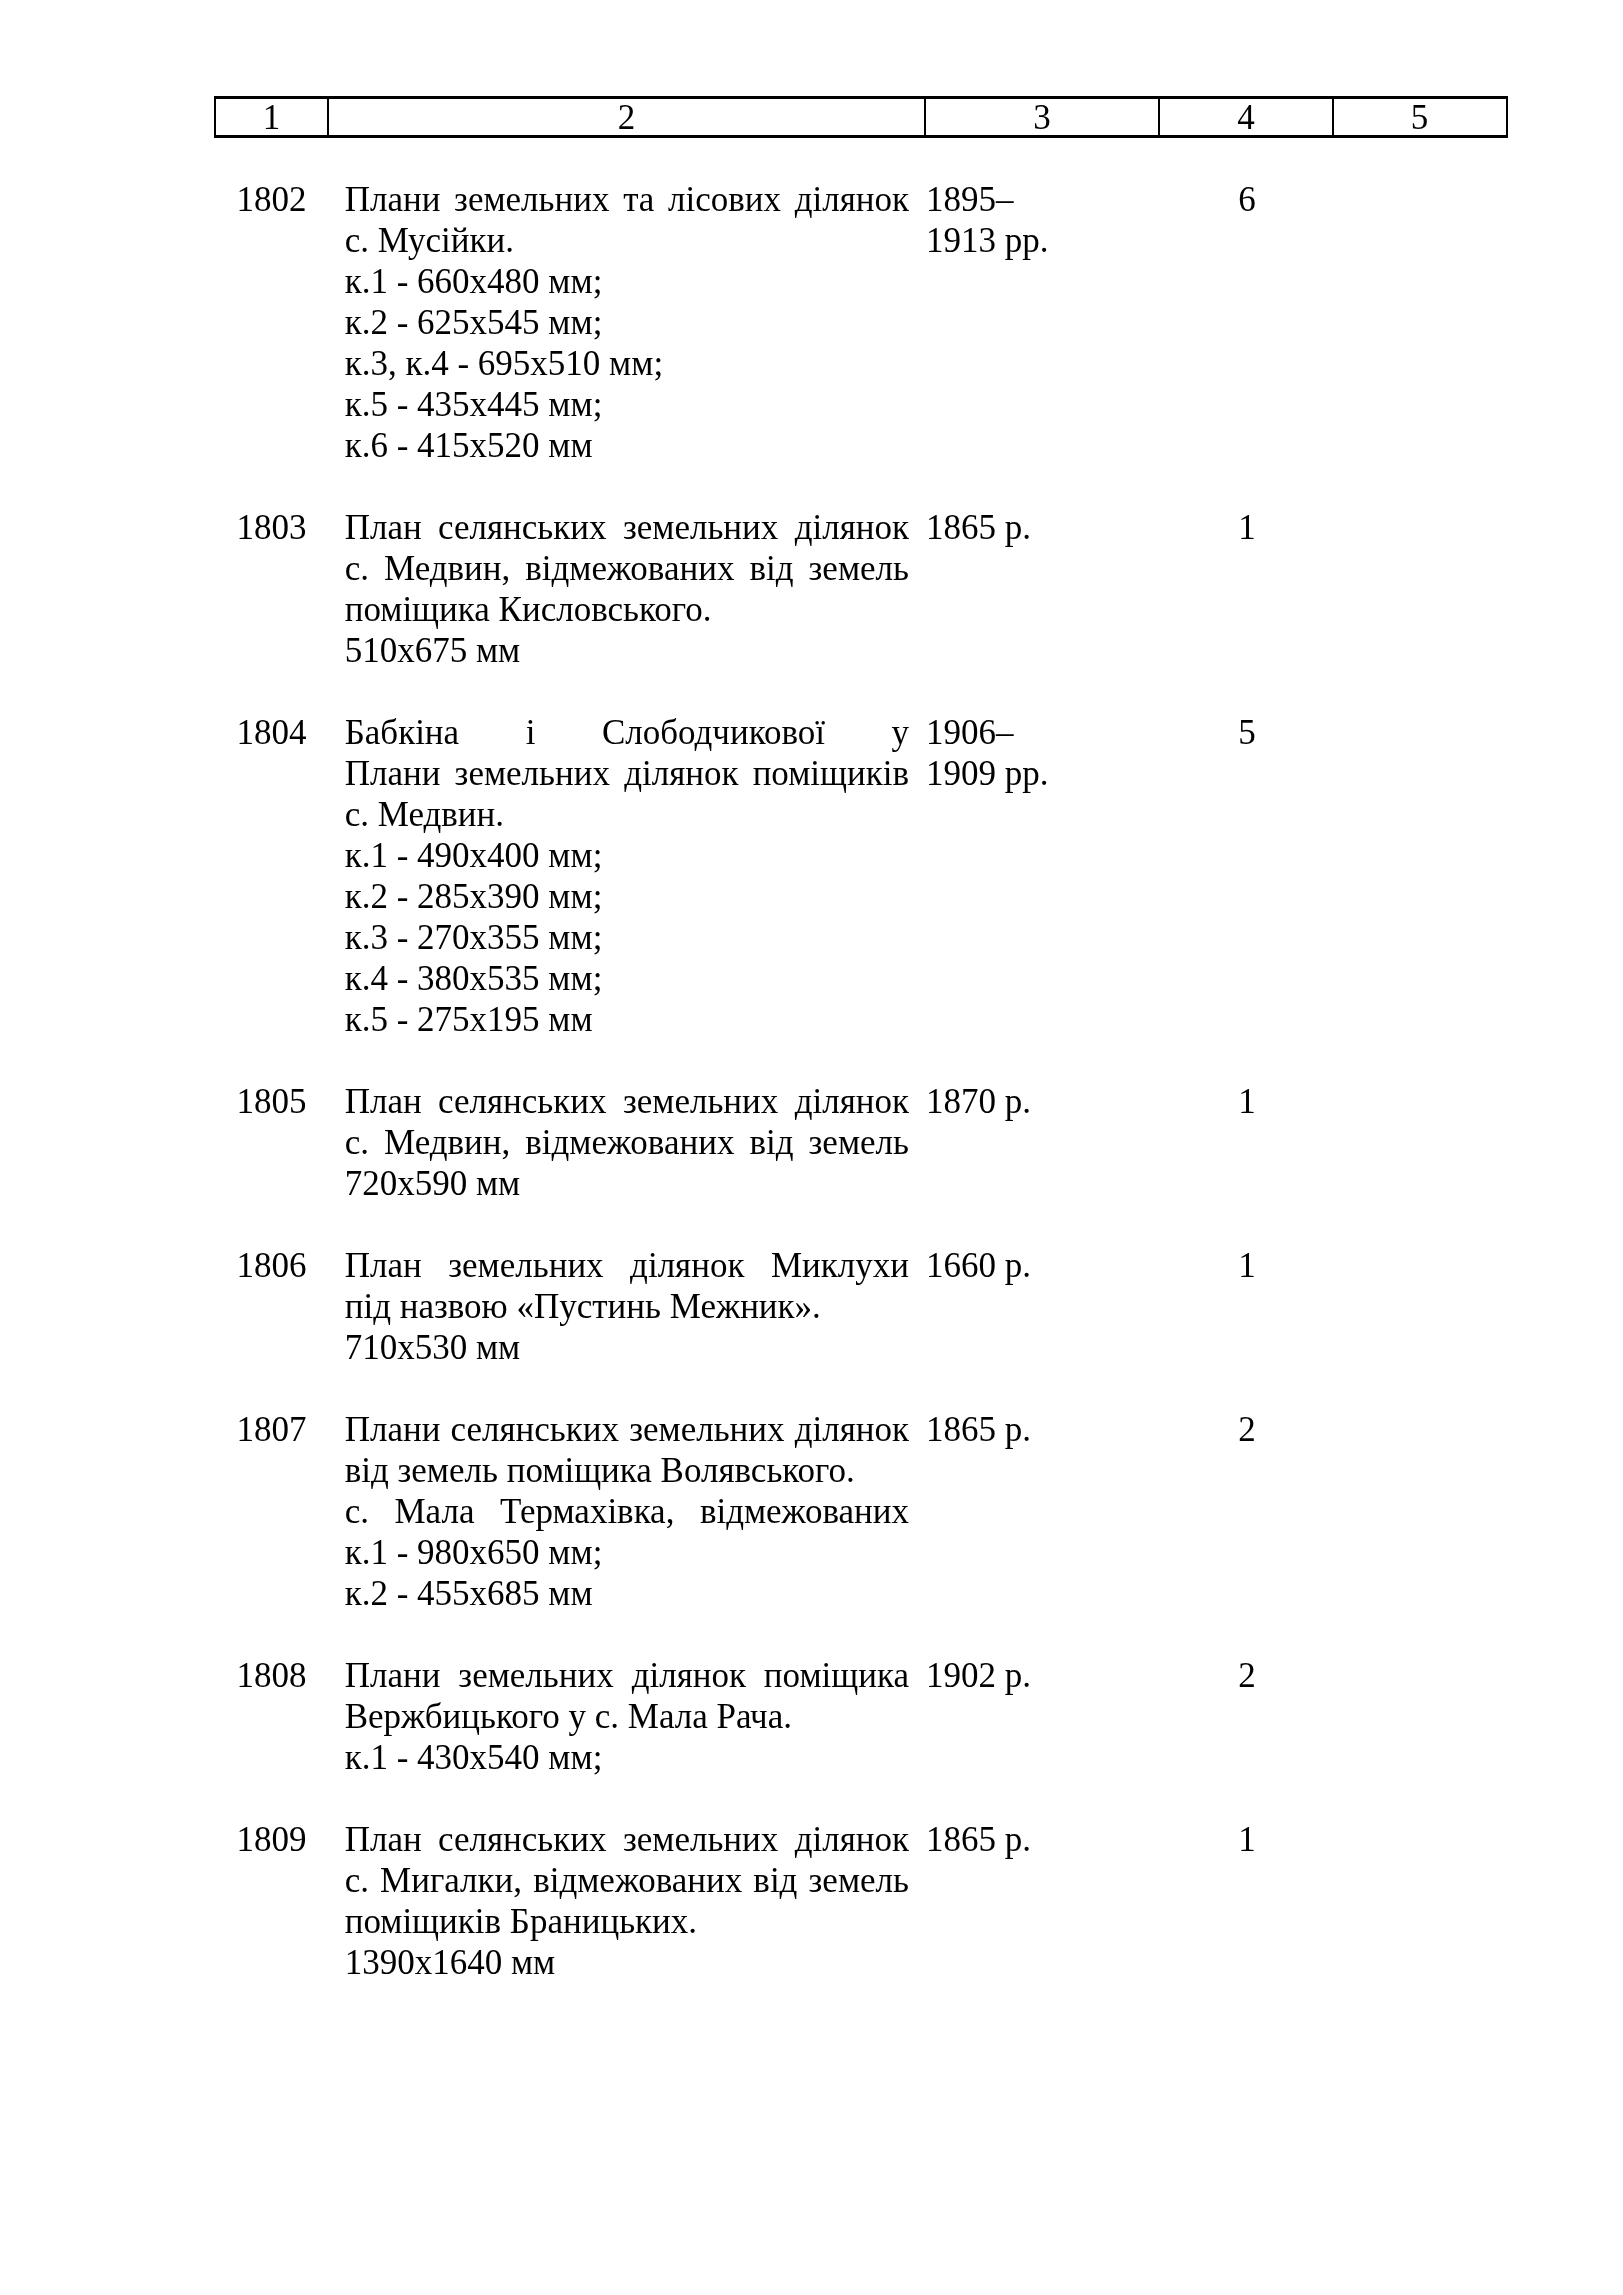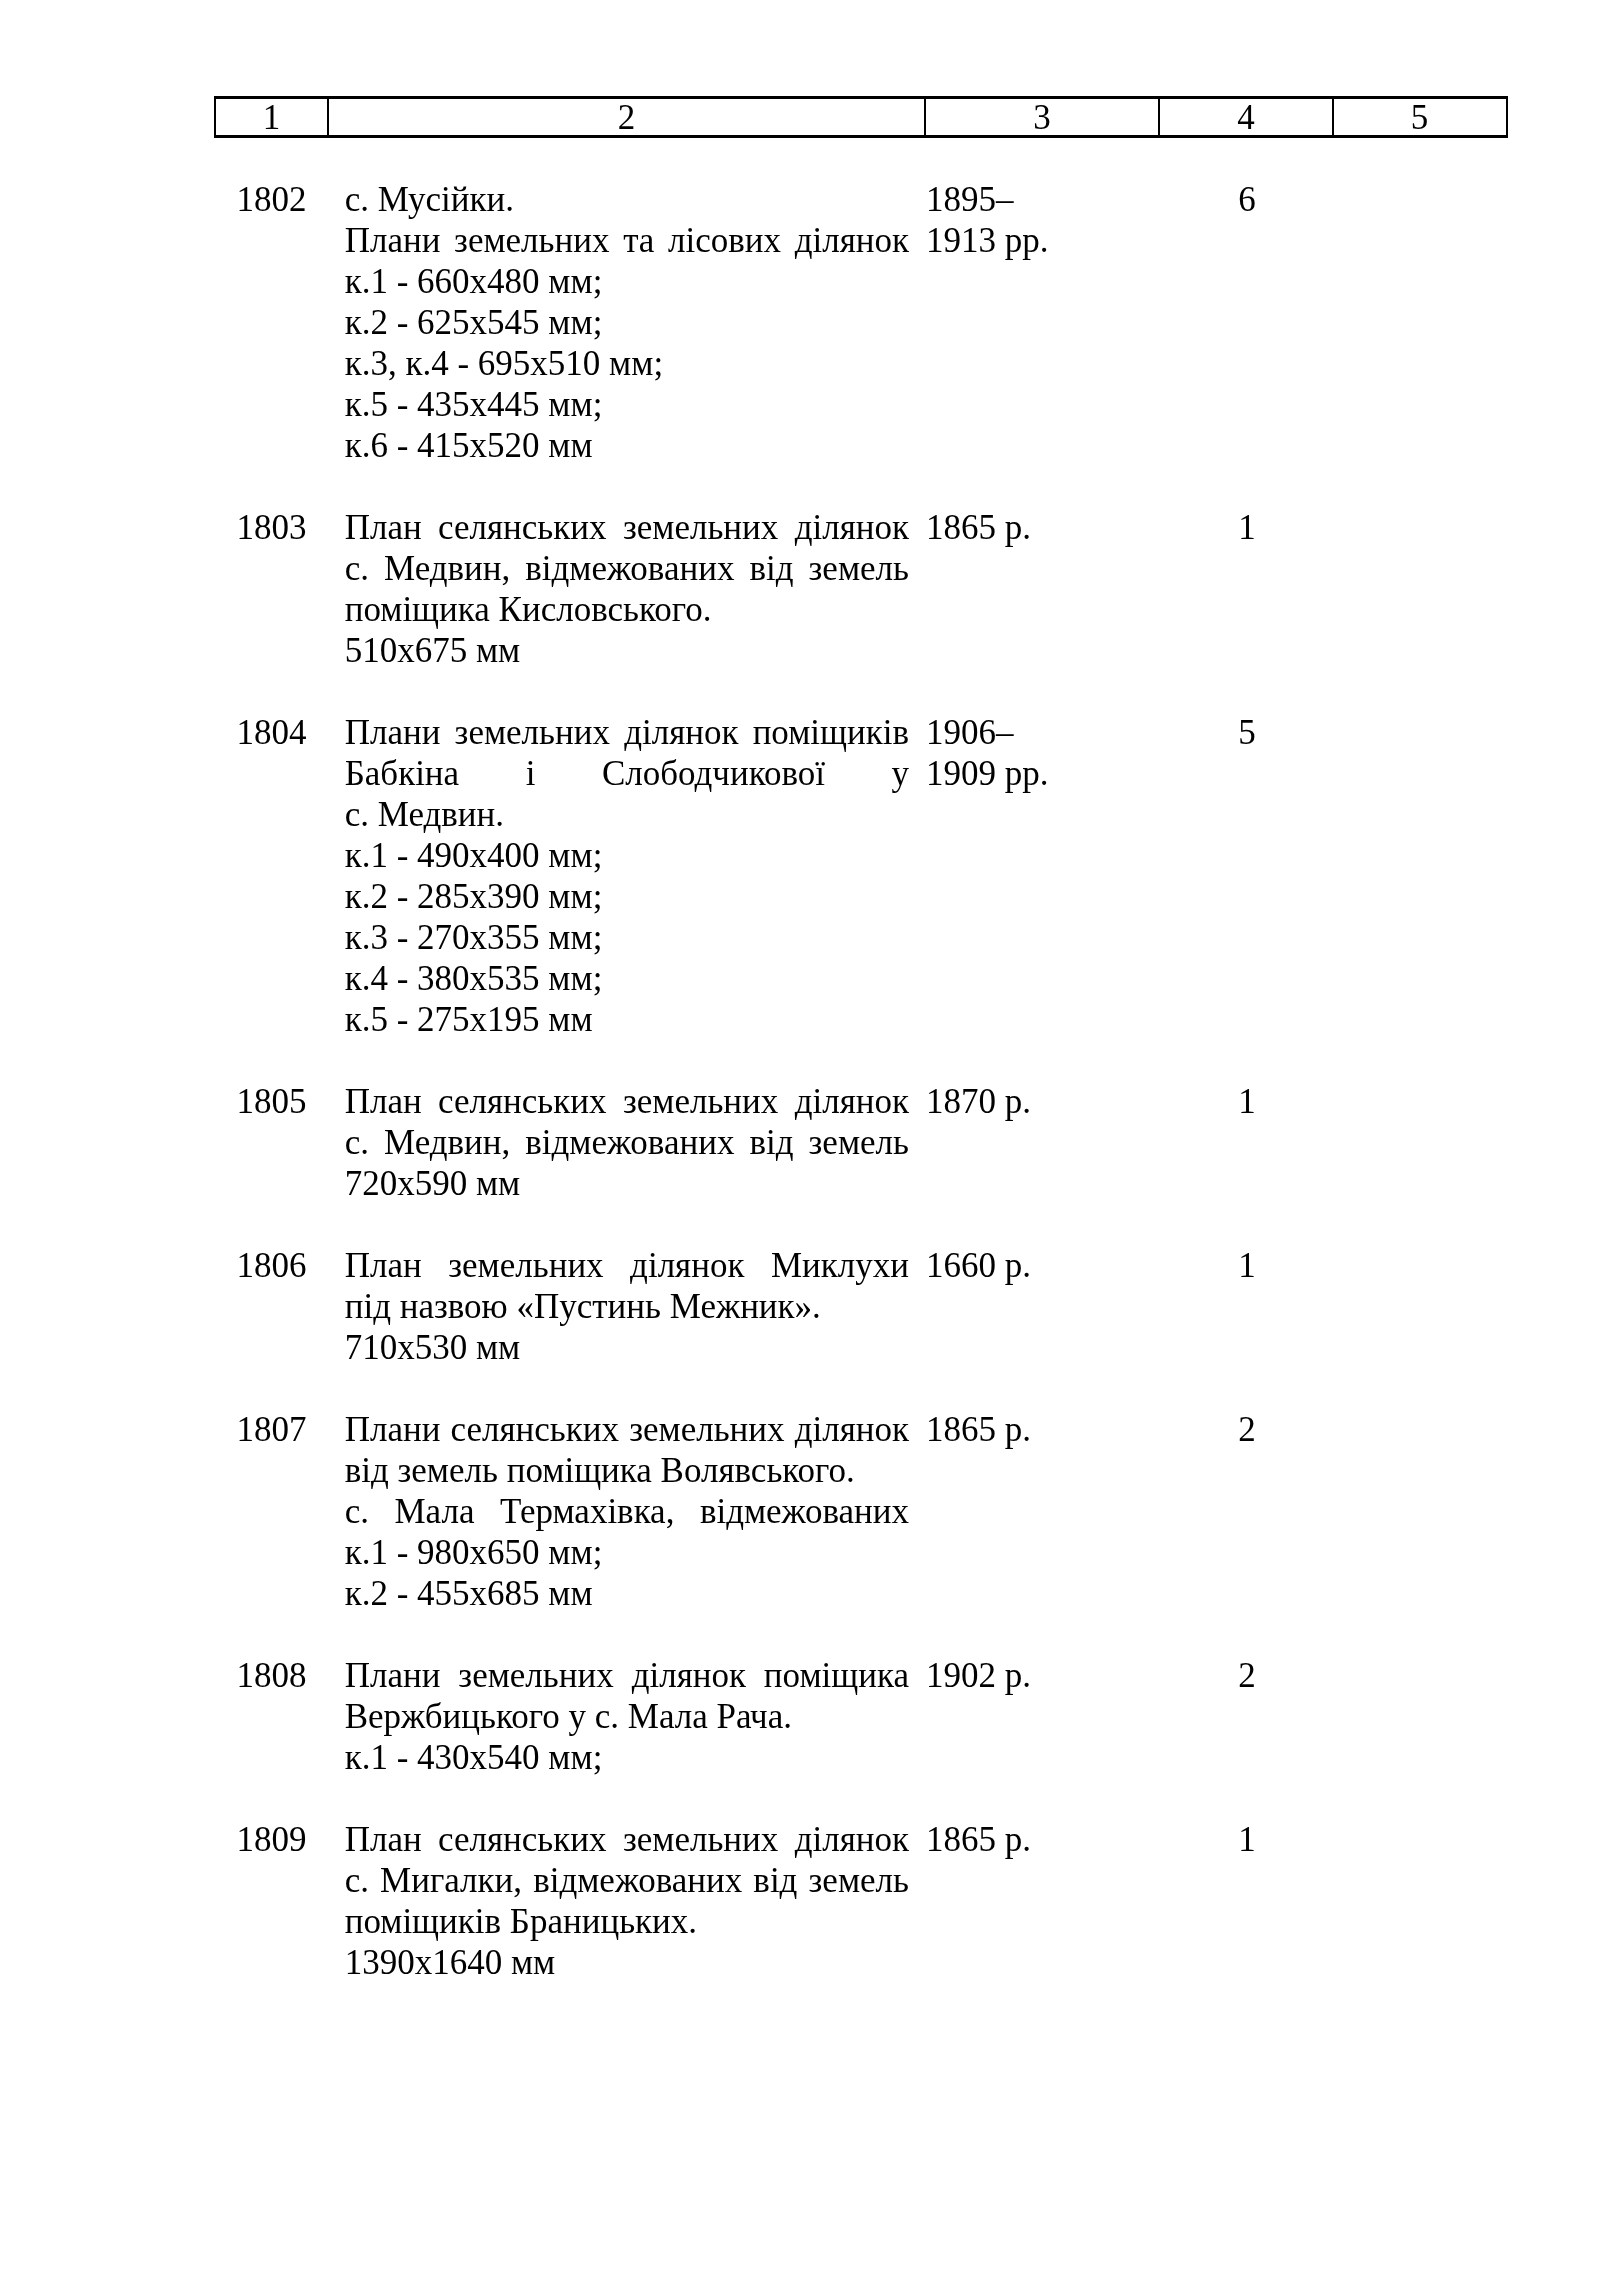--- a/index.html
+++ b/index.html
@@ -55,22 +55,22 @@
       <div class="th" style="width: 113px;">1</div>
       <div class="th" style="width: 597px;">2</div>
       <div class="th" style="width: 234px;">3</div>
       <div class="th" style="width: 174px;">4</div>
       <div class="th" style="width: 171px;">5</div>
     </div>
   <div class="tbody" id="tbody">
       <div class="entry">
         <div class="c-num">1802</div>
         <div class="c-desc">
+          <div class="line j">Плани земельних та лісових ділянок</div>
           <div class="line l">с. Мусійки.</div>
-          <div class="line j">Плани земельних та лісових ділянок</div>
           <div class="line l">к.1 - 660х480 мм;</div>
           <div class="line l">к.2 - 625х545 мм;</div>
           <div class="line l">к.3, к.4 - 695х510 мм;</div>
           <div class="line l">к.5 - 435х445 мм;</div>
           <div class="line l">к.6 - 415х520 мм</div>
         </div>
         <div class="c-date">
           <div class="line">1895–</div>
           <div class="line">1913 рр.</div>
         </div>
@@ -87,22 +87,22 @@
         </div>
         <div class="c-date">
           <div class="line">1865 р.</div>
         </div>
         <div class="c-count">1</div>
         <div class="c-extra"></div>
       </div>
       <div class="entry">
         <div class="c-num">1804</div>
         <div class="c-desc">
+          <div class="line j">Бабкіна і Слободчикової у</div>
           <div class="line j">Плани земельних ділянок поміщиків</div>
-          <div class="line j">Бабкіна і Слободчикової у</div>
           <div class="line l">с. Медвин.</div>
           <div class="line l">к.1 - 490х400 мм;</div>
           <div class="line l">к.2 - 285х390 мм;</div>
           <div class="line l">к.3 - 270х355 мм;</div>
           <div class="line l">к.4 - 380х535 мм;</div>
           <div class="line l">к.5 - 275х195 мм</div>
         </div>
         <div class="c-date">
           <div class="line">1906–</div>
           <div class="line">1909 рр.</div>

